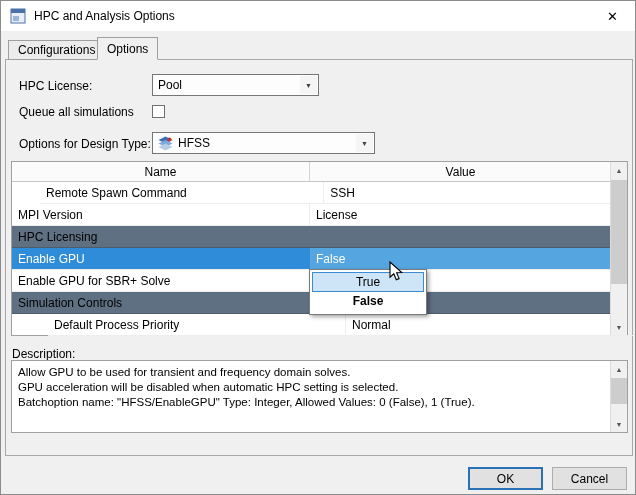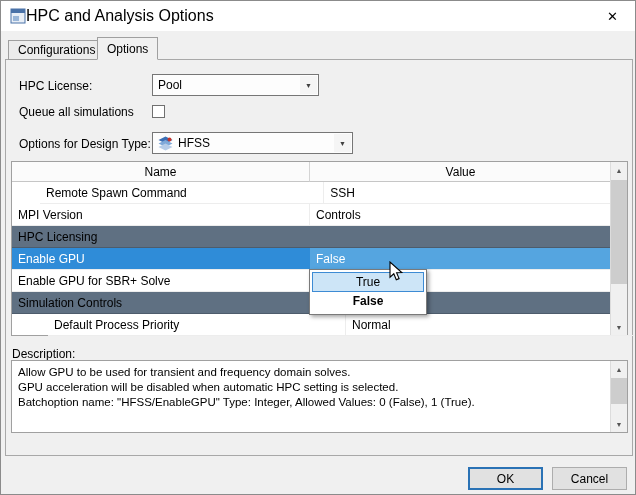--- a/index.html
+++ b/index.html
@@ -5,21 +5,21 @@
   html,body{margin:0;padding:0;background:#ffffff;}
   *{box-sizing:border-box;}
   .dialog{
     position:relative;width:636px;height:495px;background:#f0f0f0;
     border:1px solid #8b8b8b;font-family:"Liberation Sans",sans-serif;
     font-size:12px;color:#000;overflow:hidden;
   }
   
   .titlebar{position:absolute;left:0;top:0;right:0;height:30px;background:#fff;display:flex;align-items:center;}
   .app-icon{width:16px;height:16px;margin-left:9px;flex:0 0 auto;}
-  .title-text{font-size:16px;}
+  .title-text{margin-left:8px;font-size:12px;}
   .close-btn{position:absolute;right:0;top:0;width:45px;height:30px;display:flex;align-items:center;justify-content:center;font-size:13px;color:#000;cursor:default;}
   
   .tab{position:absolute;background:#f0f0f0;border:1px solid #9f9f9f;padding:0 9px;display:flex;align-items:center;font-size:12px;}
   .tab.inactive{left:7px;top:39px;height:20px;background:#ececec;z-index:1;}
   .tab.active{left:96px;top:36px;height:23px;border-bottom:1px solid #f0f0f0;z-index:3;}
   .panel{position:absolute;left:4px;top:58px;width:628px;height:397px;border:1px solid #a8a8a8;background:#f0f0f0;z-index:0;}
   
   .lbl{position:absolute;height:16px;line-height:16px;z-index:2;}
   .combo{position:absolute;height:22px;background:#fdfdfd;border:1px solid #767676;display:flex;align-items:center;padding-left:5px;z-index:2;}
   .combo .arrow{position:absolute;right:1px;top:1px;bottom:1px;width:17px;display:flex;align-items:center;justify-content:center;font-size:7px;color:#404040;background:#f5f5f5;}
@@ -81,21 +81,21 @@
   <div class="lbl" style="left:18px;top:77px;">HPC License:</div>
   <div class="combo" style="left:151px;top:73px;width:167px;">
     <span>Pool</span>
     <span class="arrow">▼</span>
   </div>
 
   <div class="lbl" style="left:18px;top:103px;">Queue all simulations</div>
   <div class="checkbox" style="left:151px;top:104px;"></div>
 
   <div class="lbl" style="left:18px;top:135px;">Options for Design Type:</div>
-  <div class="combo" style="left:151px;top:131px;width:201px;">
+  <div class="combo" style="left:151px;top:131px;width:223px;">
     <svg class="hfss-icon" viewBox="0 0 15 15">
       <polygon points="7.5,0.5 14.5,4 7.5,7.5 0.5,4" fill="#3b6fb5"></polygon>
       <polygon points="7.5,4 14.5,7.5 7.5,11 0.5,7.5" fill="#7fa8d8"></polygon>
       <polygon points="7.5,7.5 14.5,11 7.5,14.5 0.5,11" fill="#b6cce8"></polygon>
       <circle cx="11.5" cy="3.5" r="2" fill="#c4342b"></circle>
     </svg>
     <span>HFSS</span>
     <span class="arrow">▼</span>
   </div>
 
@@ -104,21 +104,21 @@
       <div class="hcell name">Name</div>
       <div class="hcell value">Value</div>
     </div>
 
     <div class="grow" style="top:20px;padding-left:28px;">
       <div class="cell name">Remote Spawn Command</div>
       <div class="cell value">SSH</div>
     </div>
     <div class="grow" style="top:42px;">
       <div class="cell name">MPI Version</div>
-      <div class="cell value">Controls</div>
+      <div class="cell value">License</div>
     </div>
     <div class="grow section" style="top:64px;justify-content:flex-end;">
       <div class="cell">HPC Licensing</div>
     </div>
     <div class="grow selected" style="top:86px;">
       <div class="cell name">Enable GPU</div>
       <div class="cell value">False</div>
     </div>
     <div class="grow" style="top:108px;">
       <div class="cell name">Enable GPU for SBR+ Solve</div>

